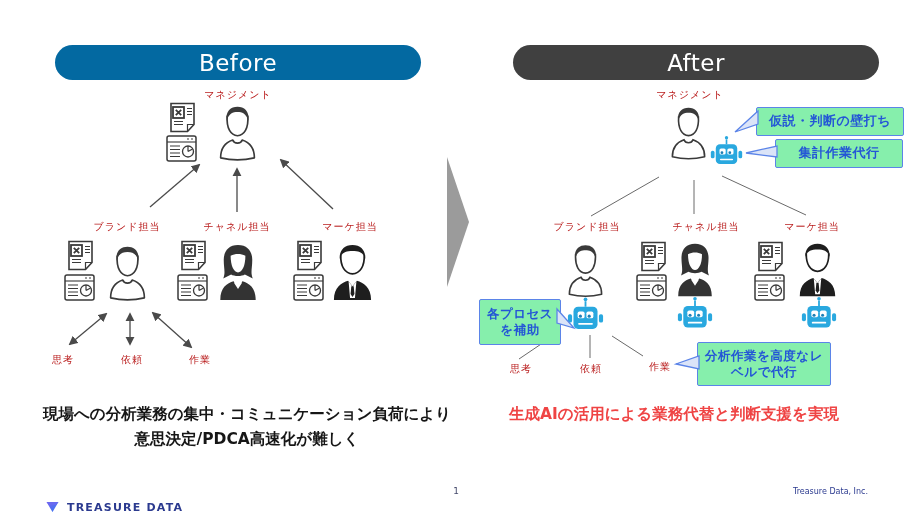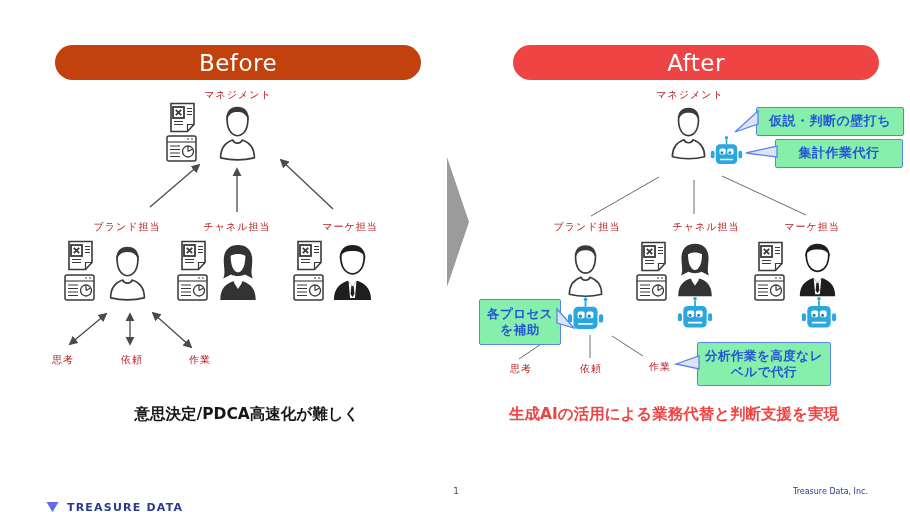--- a/index.html
+++ b/index.html
@@ -8,22 +8,22 @@
     font-family:"DejaVu Sans","Liberation Sans",sans-serif;color:#3a3a3a;
   }
   svg.layer{position:absolute;left:0;top:0;width:910px;height:512px;pointer-events:none;}
   #lines-layer{z-index:0;}
   #tails-layer{z-index:3;}
   .pill{
     position:absolute;height:35px;border-radius:17.5px;color:#fff;
     display:flex;align-items:center;justify-content:center;
     font-size:23px;letter-spacing:.5px;z-index:1;
   }
-  .pill-before{left:55px;top:45px;width:366px;background:#c2410c;}
-  .pill-after{left:513px;top:45px;width:366px;background:#ef4444;}
+  .pill-before{left:55px;top:45px;width:366px;background:#0369a1;}
+  .pill-after{left:513px;top:45px;width:366px;background:#404040;}
   .lbl{
     position:absolute;width:120px;text-align:center;font-size:10px;
     letter-spacing:1px;color:#b91c1c;z-index:1;white-space:nowrap;
   }
   .task{width:60px;}
   .ic{position:absolute;z-index:1;}
   .bubble{
     position:absolute;background:#86efac;border:1.5px solid #5b84e8;border-radius:2px;
     color:#2456d6;font-size:13px;font-weight:bold;letter-spacing:.5px;
     display:flex;flex-direction:column;align-items:center;justify-content:center;
@@ -173,20 +173,21 @@
     </svg>
   <svg class="ic" style="left:330px;top:243px;width:45px;height:59px;">
       <use href="#icon-person-male"></use>
     </svg>
 
   <div class="lbl task" style="left:33px;top:353px;">思考</div>
   <div class="lbl task" style="left:102px;top:353px;">依頼</div>
   <div class="lbl task" style="left:170px;top:353px;">作業</div>
 
   <div class="caption caption-before">
+    <div>現場への分析業務の集中・コミュニケーション負荷により</div>
     <div>意思決定/PDCA高速化が難しく</div>
   </div>
 
   <div class="lbl" style="left:630px;top:88px;">マネジメント</div>
   <svg class="ic" style="left:667px;top:104px;width:43px;height:57px;">
       <use href="#icon-person-outline"></use>
     </svg>
   <svg class="ic" style="left:710px;top:133px;width:33px;height:39px;">
       <use href="#icon-robot"></use>
     </svg>

